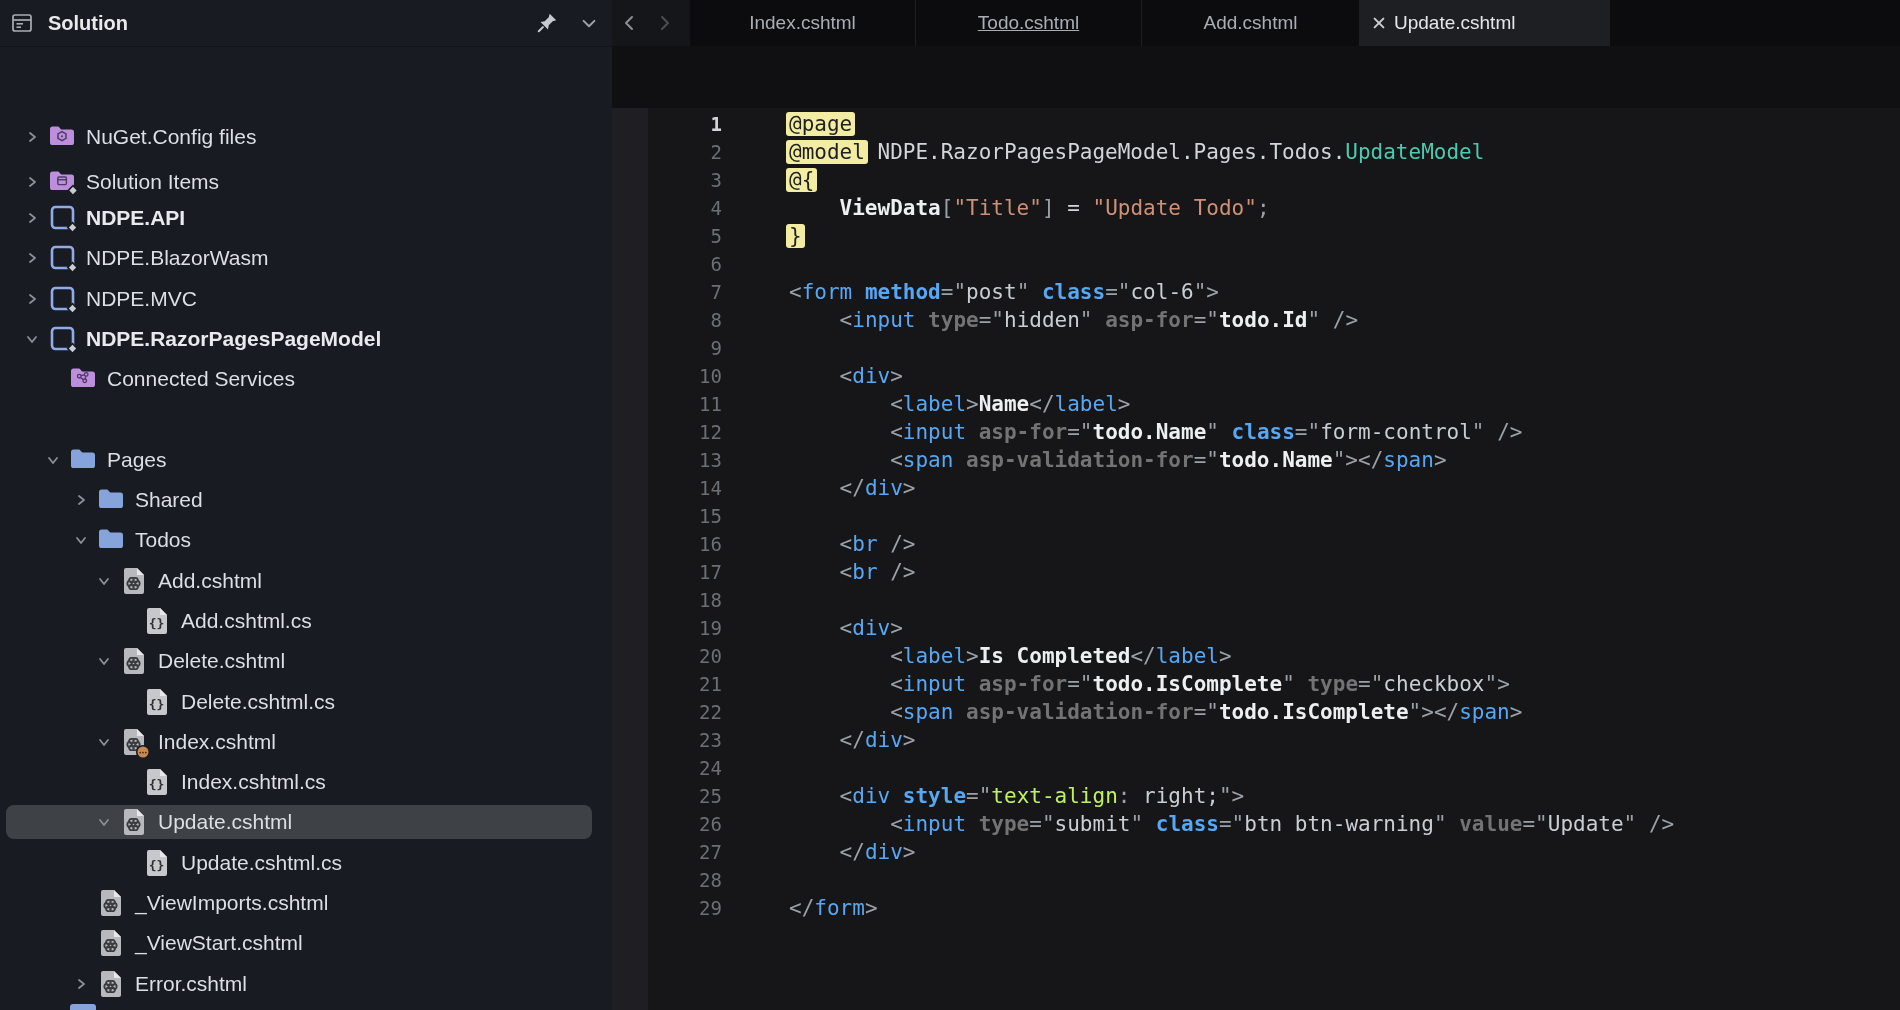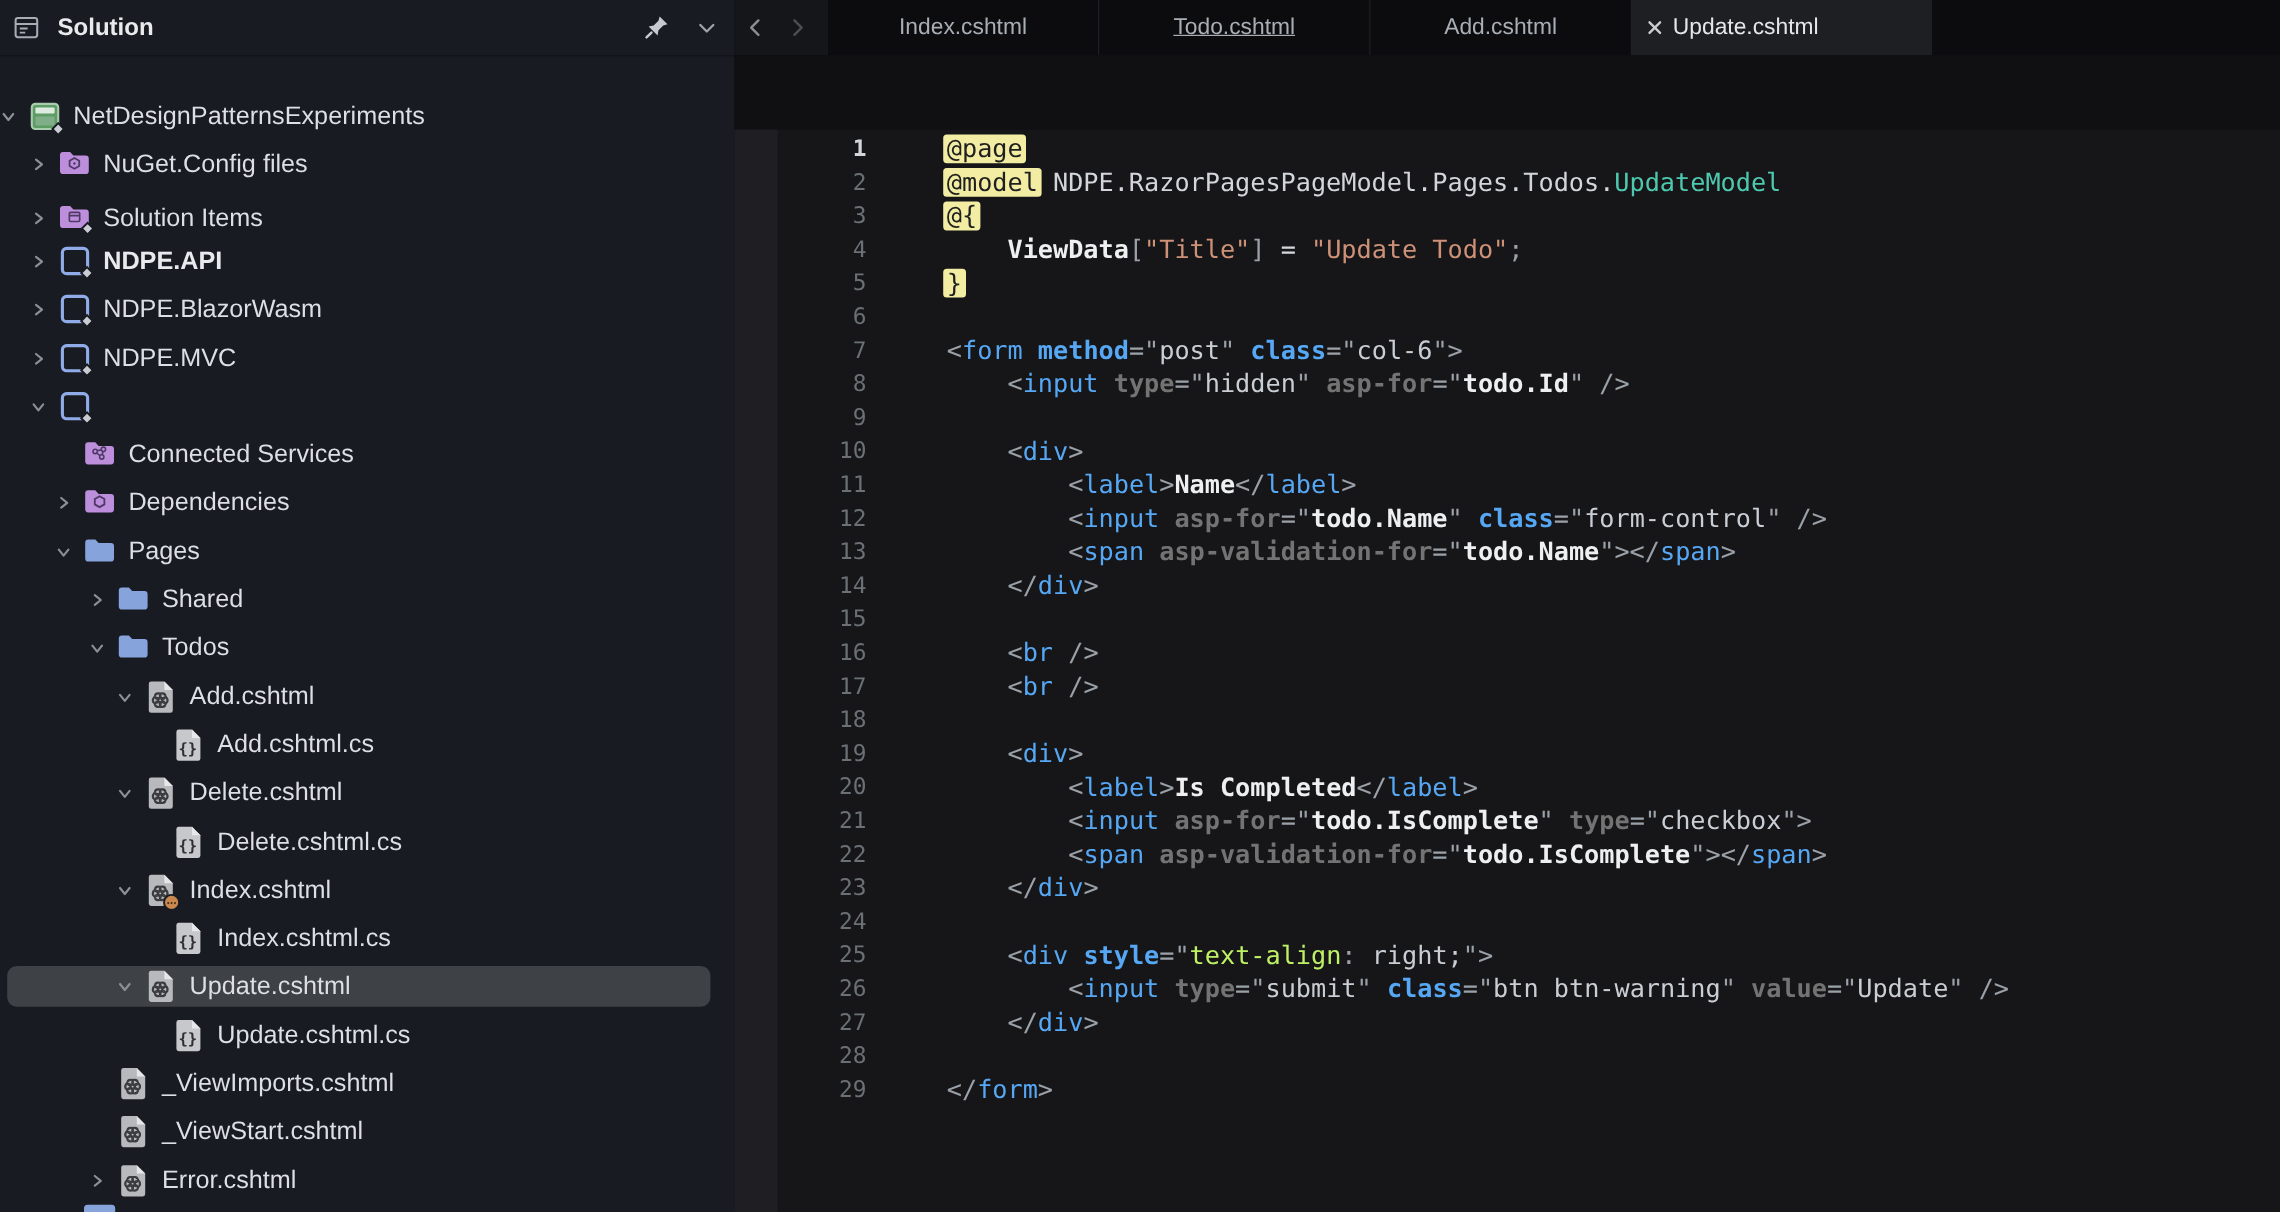--- a/index.html
+++ b/index.html
@@ -78,34 +78,20 @@
         <line x1="8.2" y1="15.8" x2="4.4" y2="19.6" stroke="#C6CAD0" stroke-width="1.9" stroke-linecap="round"></line>
       </svg>
     </span>
     <span id="collapse-btn">
       <svg width="26" height="26" viewBox="0 0 24 24">
         <polyline points="7,10 12,15 17,10" fill="none" stroke="#9EA3AA" stroke-width="1.8" stroke-linecap="round" stroke-linejoin="round"></polyline>
       </svg>
     </span>
   </div>
   <div id="tree">
-      <div class="tree-row" style="top: 31px;">
-        <span class="tr-chev" style="left:0px"><svg width="14" height="14" viewBox="0 0 14 14">
-            <polyline points="3,5 7,10 11,5" fill="none" stroke="#8B9097" stroke-width="1.8" stroke-linecap="round" stroke-linejoin="round"></polyline>
-          </svg></span>
-        <span class="tr-icon" style="left:23px"><svg width="30" height="30" viewBox="0 0 30 30" style="overflow:visible">
-      <rect x="3.5" y="4.5" width="22" height="21" rx="3" fill="#5E9C66" stroke="#A9CBAE" stroke-width="1.8"></rect>
-      <rect x="6.5" y="7.5" width="16" height="5" rx="1" fill="#DDEBDF"></rect>
-      <rect x="6.5" y="15" width="16" height="7.5" rx="1" fill="#7FAE87"></rect>
-      <g transform="translate(25.5,25.5) rotate(45)">
-              <rect x="-3.4" y="-3.4" width="6.8" height="6.8" fill="#C9CCD2" stroke="#191B23" stroke-width="1.6"></rect>
-            </g>
-          </svg></span>
-        <span class="tr-label" style="left:61px">NetDesignPatternsExperiments</span>
-      </div>
       <div class="tree-row" style="top: 71.3px;">
         <span class="tr-chev" style="left:25px"><svg width="14" height="14" viewBox="0 0 14 14">
             <polyline points="5,3 10,7 5,11" fill="none" stroke="#8B9097" stroke-width="1.8" stroke-linecap="round" stroke-linejoin="round"></polyline>
           </svg></span>
         <span class="tr-icon" style="left:48px"><svg width="28" height="28" viewBox="0 0 28 28">
    <path d="M2 7.2 Q2 4.6 4.6 4.6 L10.4 4.6 L13.2 7.6 L23.4 7.6 Q26 7.6 26 10.2 L26 20.4 Q26 23 23.4 23 L4.6 23 Q2 23 2 20.4 Z" fill="#BD8EDC"></path>
             <path d="M14 9.6 L18 11.9 V16.3 L14 18.6 L10 16.3 V11.9 Z" fill="none" stroke="#4F3A66" stroke-width="1.5"></path>
             <circle cx="14" cy="14.2" r="1" fill="#4F3A66"></circle>
           </svg></span>
         <span class="tr-label" style="left:86px">NuGet.Config files</span>
@@ -163,44 +149,35 @@
       <div class="tree-row" style="top: 272.8px;">
         <span class="tr-chev" style="left:25px"><svg width="14" height="14" viewBox="0 0 14 14">
             <polyline points="3,5 7,10 11,5" fill="none" stroke="#8B9097" stroke-width="1.8" stroke-linecap="round" stroke-linejoin="round"></polyline>
           </svg></span>
         <span class="tr-icon" style="left:48px"><svg width="30" height="30" viewBox="0 0 30 30" style="overflow:visible">
       <rect x="4" y="4" width="21" height="21" rx="3.5" fill="none" stroke="#8FACE8" stroke-width="2.6"></rect>
       <g transform="translate(24.5,24.5) rotate(45)">
               <rect x="-3.4" y="-3.4" width="6.8" height="6.8" fill="#C9CCD2" stroke="#191B23" stroke-width="1.6"></rect>
             </g>
           </svg></span>
+        <span class="tr-label bold" style="left:86px">NDPE.RazorPagesPageModel</span>
       </div>
       <div class="tree-row" style="top: 313.1px;">
         <span class="tr-icon" style="left:69px"><svg width="28" height="28" viewBox="0 0 28 28">
    <path d="M2 7.2 Q2 4.6 4.6 4.6 L10.4 4.6 L13.2 7.6 L23.4 7.6 Q26 7.6 26 10.2 L26 20.4 Q26 23 23.4 23 L4.6 23 Q2 23 2 20.4 Z" fill="#BD8EDC"></path>
             <g stroke="#4F3A66" stroke-width="1.3" fill="none">
    <circle cx="10.3" cy="12.2" r="1.8"></circle>
               <circle cx="17.2" cy="10.4" r="1.8"></circle>
               <circle cx="15.8" cy="16.8" r="1.8"></circle>
    <line x1="12" y1="11.7" x2="15.5" y2="10.8"></line>
               <line x1="11.5" y1="13.5" x2="14.4" y2="15.7"></line>
               <line x1="16.8" y1="12.1" x2="16.1" y2="15"></line>
             </g>
           </svg></span>
         <span class="tr-label" style="left:107px">Connected Services</span>
-      </div>
-      <div class="tree-row" style="top: 353.4px;">
-        <span class="tr-chev" style="left:46px"><svg width="14" height="14" viewBox="0 0 14 14">
-            <polyline points="5,3 10,7 5,11" fill="none" stroke="#8B9097" stroke-width="1.8" stroke-linecap="round" stroke-linejoin="round"></polyline>
-          </svg></span>
-        <span class="tr-icon" style="left:69px"><svg width="28" height="28" viewBox="0 0 28 28">
-   <path d="M2 7.2 Q2 4.6 4.6 4.6 L10.4 4.6 L13.2 7.6 L23.4 7.6 Q26 7.6 26 10.2 L26 20.4 Q26 23 23.4 23 L4.6 23 Q2 23 2 20.4 Z" fill="#BD8EDC"></path>
-            <path d="M14 9.6 L18 11.9 V16.3 L14 18.6 L10 16.3 V11.9 Z" fill="none" stroke="#4F3A66" stroke-width="1.5"></path>
-          </svg></span>
-        <span class="tr-label" style="left:107px">Dependencies</span>
       </div>
       <div class="tree-row" style="top: 393.7px;">
         <span class="tr-chev" style="left:46px"><svg width="14" height="14" viewBox="0 0 14 14">
             <polyline points="3,5 7,10 11,5" fill="none" stroke="#8B9097" stroke-width="1.8" stroke-linecap="round" stroke-linejoin="round"></polyline>
           </svg></span>
         <span class="tr-icon" style="left:69px"><svg width="28" height="28" viewBox="0 0 28 28">
    <path d="M2 7.2 Q2 4.6 4.6 4.6 L10.4 4.6 L13.2 7.6 L23.4 7.6 Q26 7.6 26 10.2 L26 20.4 Q26 23 23.4 23 L4.6 23 Q2 23 2 20.4 Z" fill="#87A3DC"></path>
           </svg></span>
         <span class="tr-label" style="left:107px">Pages</span>
       </div>

